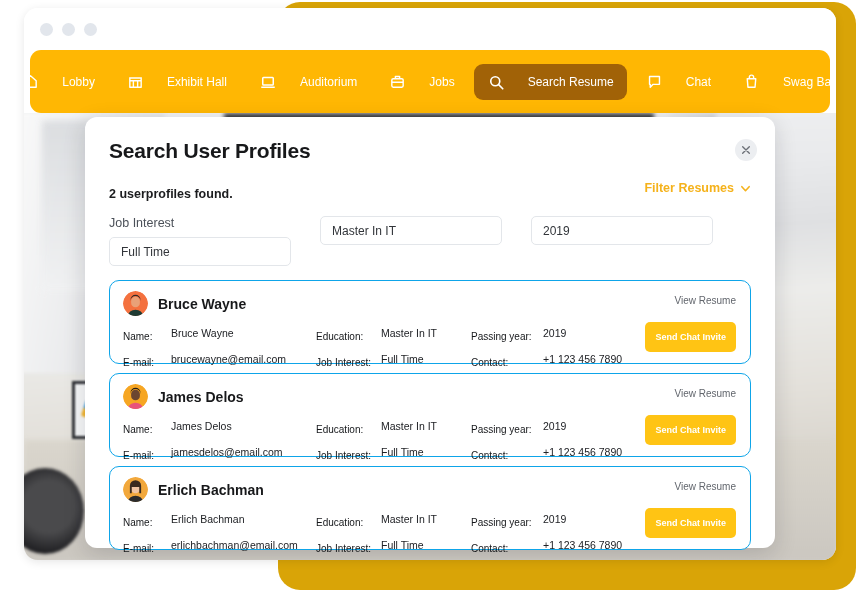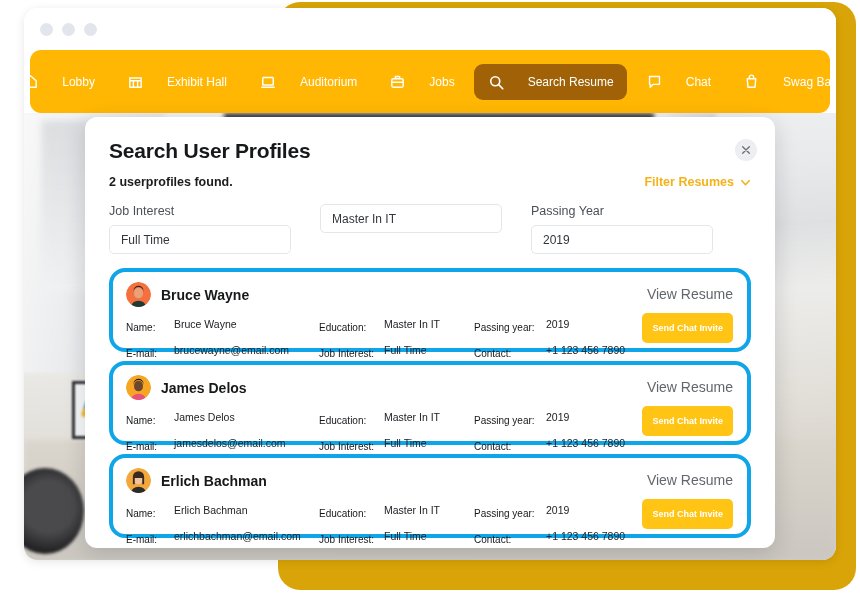--- a/index.html
+++ b/index.html
@@ -184,21 +184,21 @@
     display: flex; align-items: center; justify-content: center;
     cursor: pointer;
   }
   .close-btn svg { display: block; }
 
   .subrow {
     display: flex; align-items: center; justify-content: space-between;
     margin-top: 12px;
   }
   .found {
-    font-size: 12.5px; font-weight: bold; color: #1b1c1e;
+    font-size: 12.5px; font-weight: bold; color: #1b1c1e; margin-top: 12px;
   }
   .filter-link {
     display: flex; align-items: center; gap: 6px;
     color: #f5b21b; font-size: 12.5px; font-weight: bold;
     cursor: pointer;
   }
 
   
   .fields {
     display: flex;
@@ -217,22 +217,22 @@
     color: #32353a;
     padding: 0 11px;
     font-family: "Liberation Sans", sans-serif;
     background: #fff;
     outline: none;
   }
 
   
   .cards { margin-top: 14px; }
   .card {
-    border: 4px solid #0ea5e9;
-    border-radius: 16px;
+    border: 1px solid #0ea5e9;
+    border-radius: 10px;
     height: 84px;
     margin-bottom: 9px;
     position: relative;
     padding: 10px 14px 12px 13px;
     background: #fff;
   }
   .card-head {
     display: flex; align-items: center; gap: 10px;
   }
   .avatar {
@@ -251,21 +251,21 @@
     grid-template-columns: 48px 145px 65px 90px 72px auto;
     row-gap: 7px;
     align-items: center;
   }
   .lbl { font-size: 10px; color: #15171a; margin-top: 8px; }
   .val { font-size: 10.5px; color: #202226; }
 
   .view-resume {
     position: absolute;
     right: 14px; top: 14px;
-    font-size: 14px;
+    font-size: 10px;
     color: #62666d;
     cursor: pointer;
   }
   .invite-btn {
     position: absolute;
     right: 14px; top: 41px;
     background: #ffc414;
     color: #ffffff;
     border: none;
     border-radius: 5px;
@@ -398,21 +398,20 @@
 
     <div class="fields">
       <div class="field">
         <div class="field-label">Job Interest</div>
         <input class="field-input" type="text" value="Full Time" style="">
       </div>
       <div class="field">
         <input class="field-input" type="text" value="Master In IT" style="">
       </div>
       <div class="field">
-        <div class="field-label">Passing Year</div>
         <input class="field-input" type="text" value="2019" style="">
       </div>
     </div>
 
     <div class="cards">
 
       <div class="card">
         <div class="card-head">
           <span class="avatar">
             <svg width="25" height="25" viewBox="0 0 40 40">

